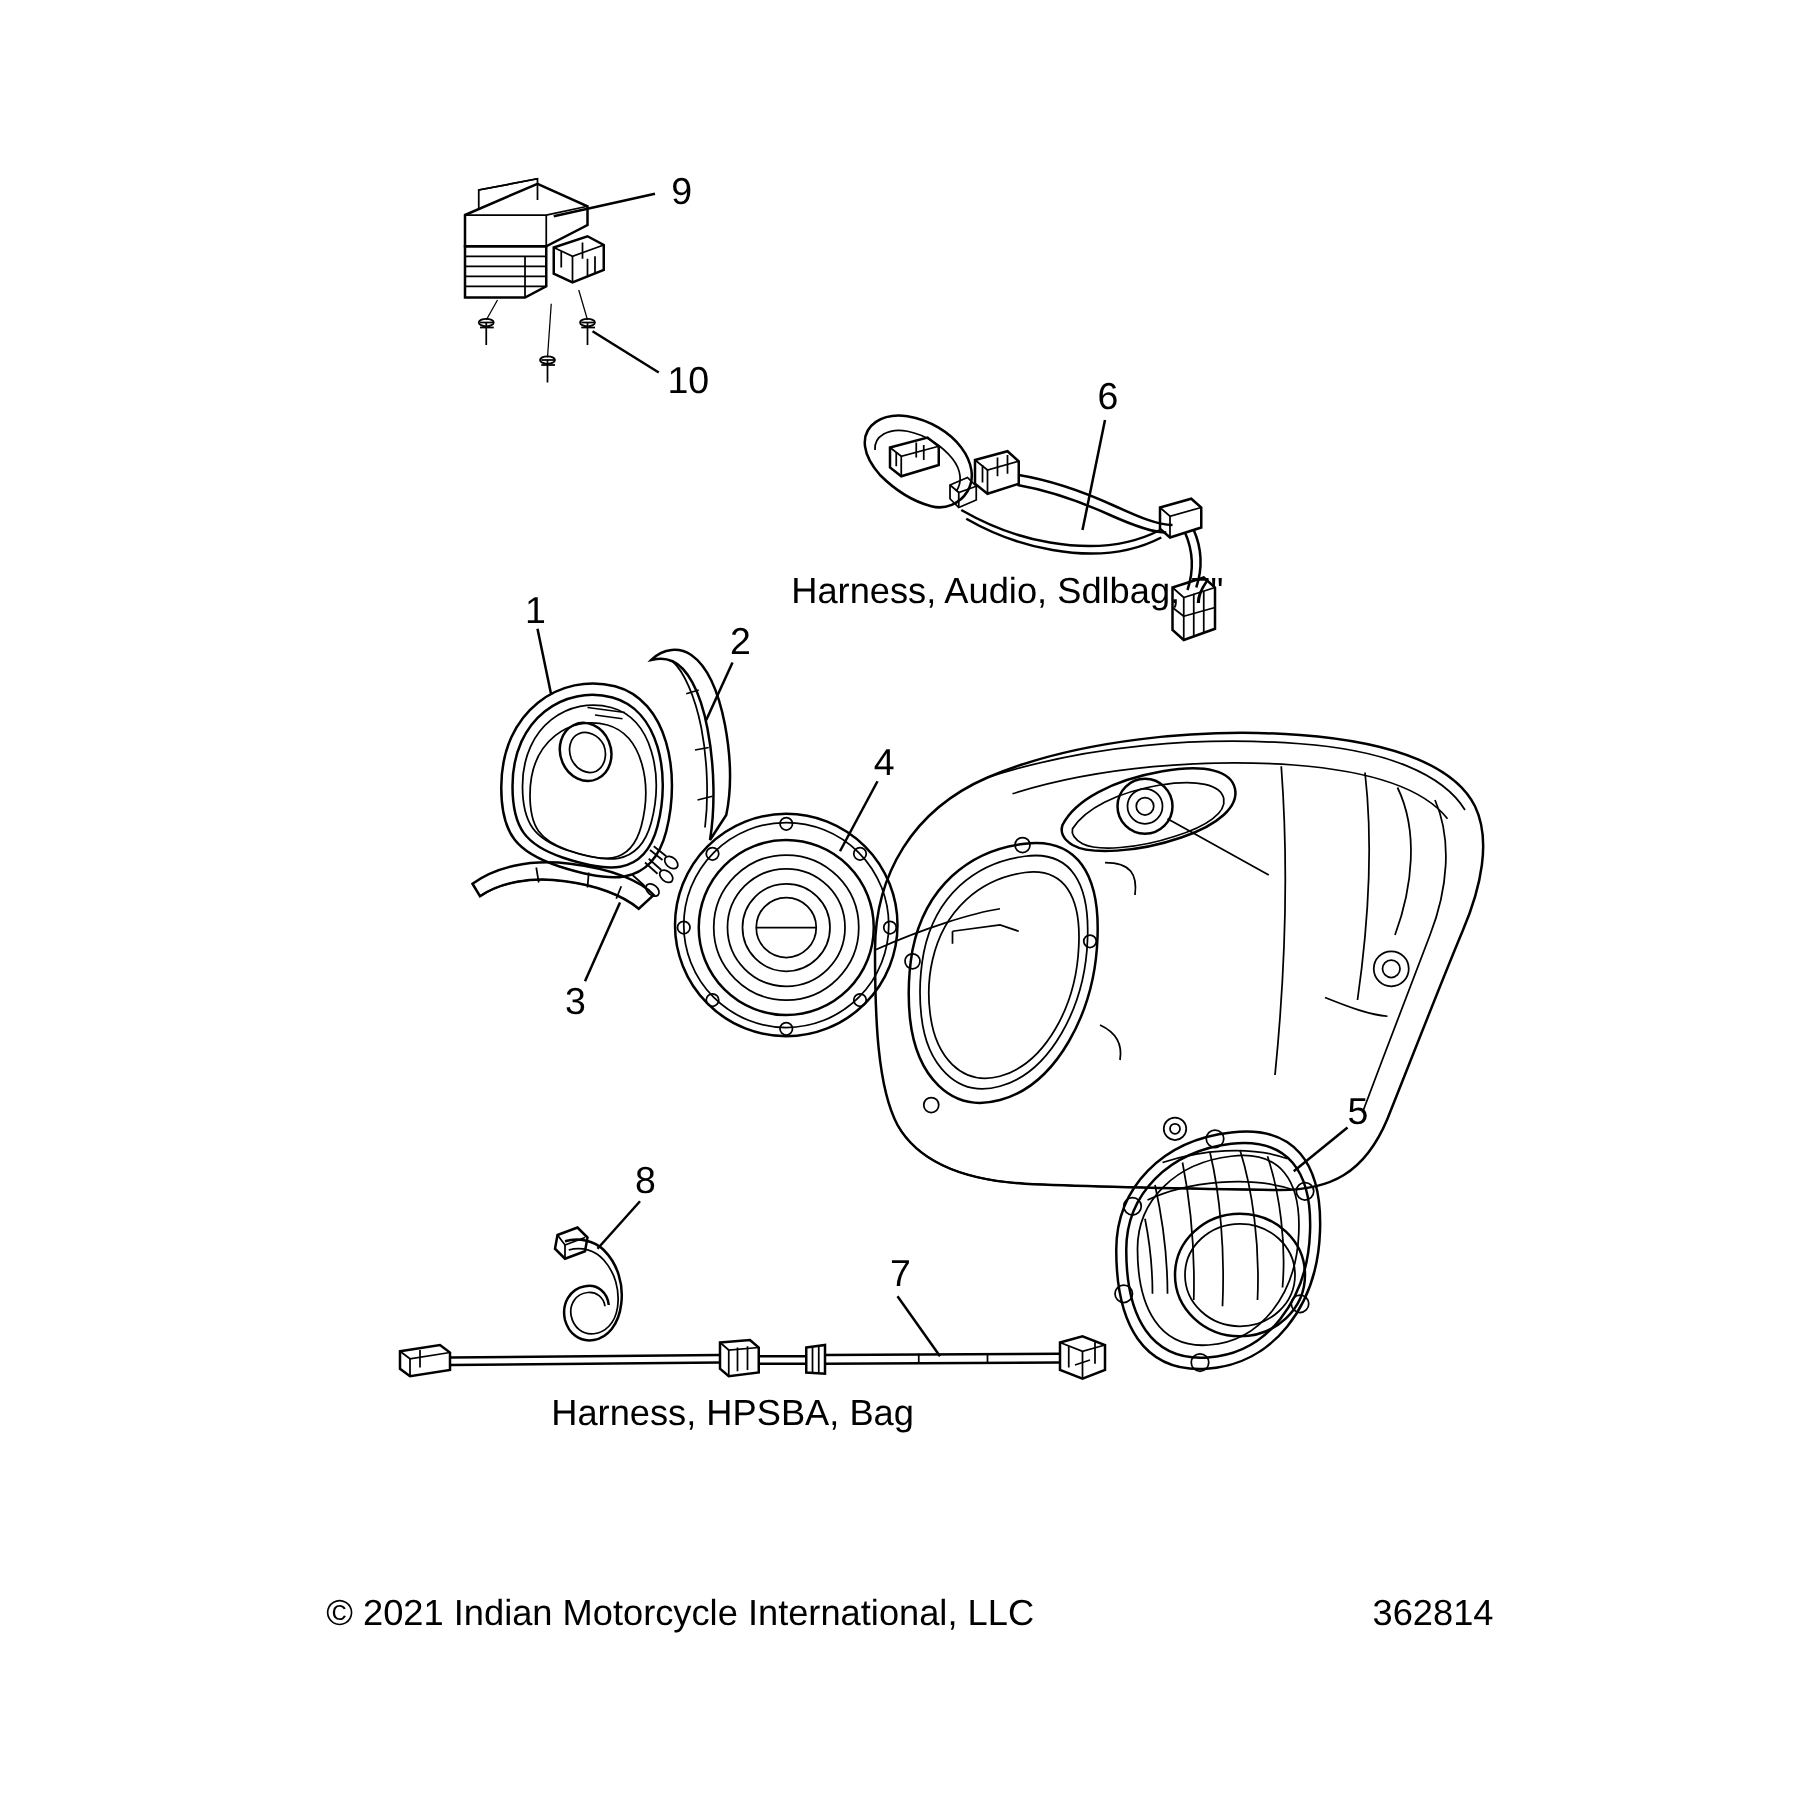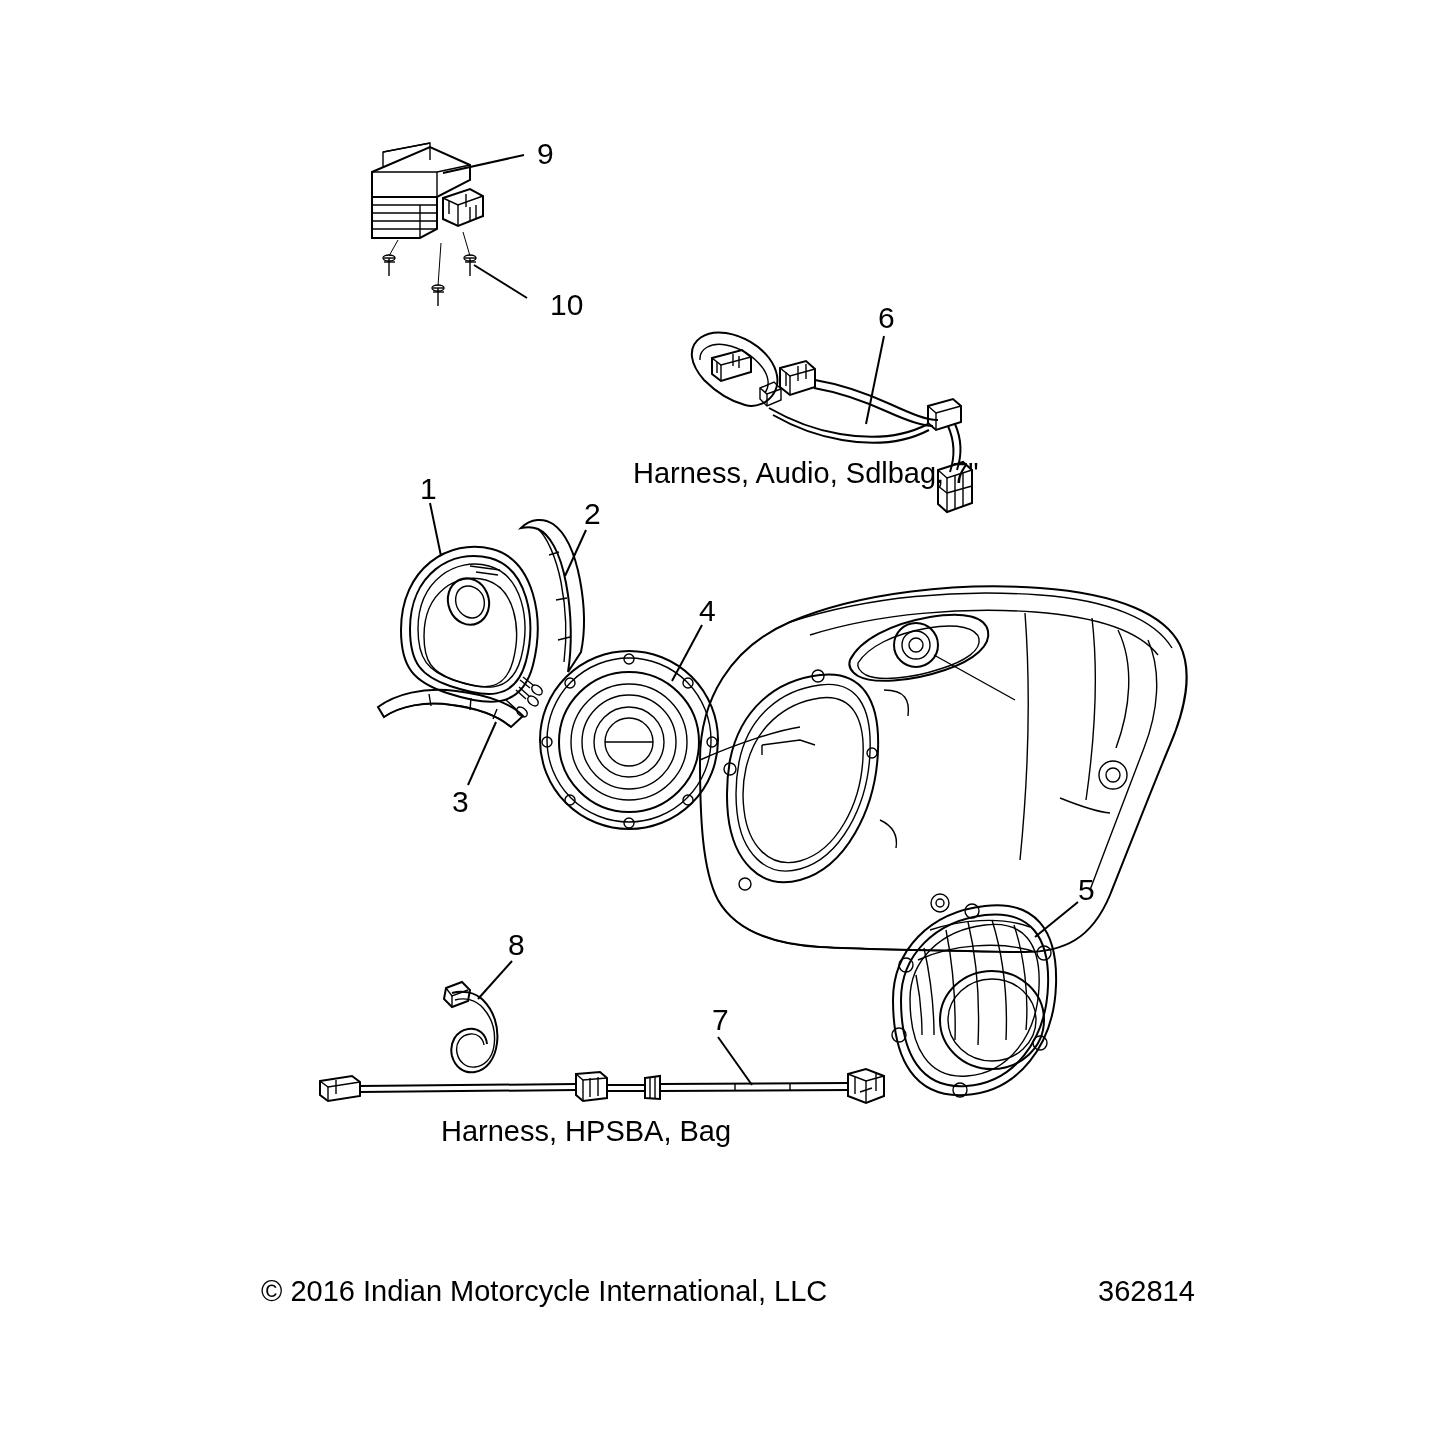--- a/index.html
+++ b/index.html
@@ -345,29 +345,29 @@
       <path class="ln-thin" d="M855,1077 L855,1094"></path>
       <path class="ln-thin" d="M876,1073 L876,1091"></path>
       <path class="ln-thin" d="M860,1092 L872,1088"></path>
 
       <path class="ln-lead" d="M752,1085 L718,1037"></path>
     </g>
 
   </svg>
 
   <div class="callout" style="left:537px; top:137px;">9</div>
-  <div class="callout" style="left:534px; top:288px;margin-left:16px;">10</div>
+  <div class="callout" style="left:534px; top:288px;">10</div>
   <div class="callout" style="left:878px; top:301px;">6</div>
   <div class="callout" style="left:420px; top:472px;">1</div>
   <div class="callout" style="left:584px; top:497px;">2</div>
   <div class="callout" style="left:699px; top:594px;">4</div>
   <div class="callout" style="left:452px; top:785px;">3</div>
   <div class="callout" style="left:1078px; top:873px;">5</div>
   <div class="callout" style="left:508px; top:928px;">8</div>
   <div class="callout" style="left:712px; top:1003px;">7</div>
 
   <div class="part-label" style="left:633px; top:457px;">Harness, Audio, Sdlbag, 7"</div>
   <div class="part-label" style="left:441px; top:1115px;">Harness, HPSBA, Bag</div>
 
-  <div class="footer-text" style="left:261px; top:1275px;">© 2016 Indian Motorcycle International, LLC</div>
+  <div class="footer-text" style="left:261px; top:1275px;">© 2021 Indian Motorcycle International, LLC</div>
   <div class="footer-text" style="left:1098px; top:1275px;">362814</div>
 
 </div>
 
 </body></html>

